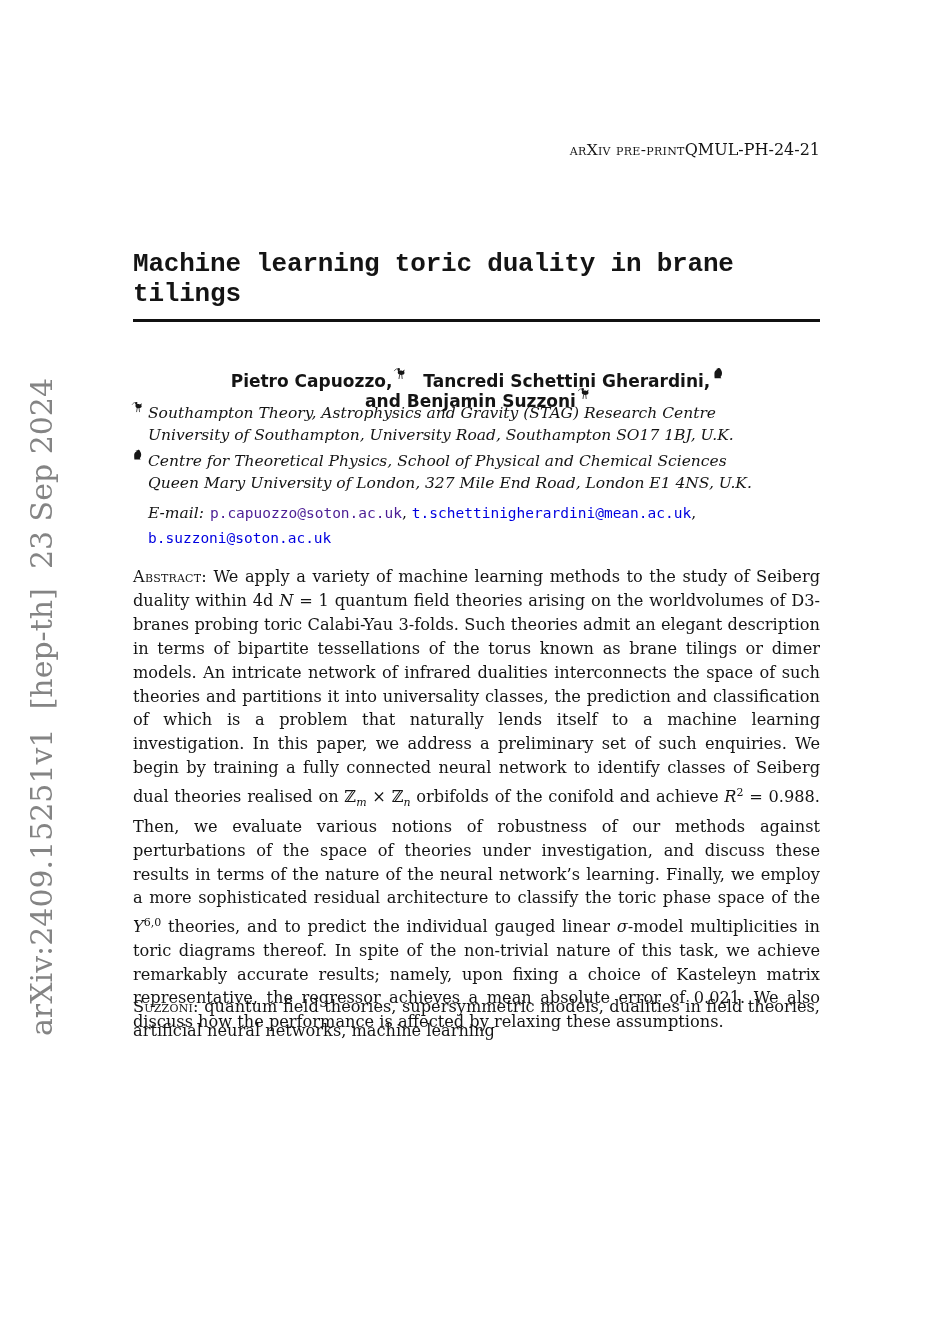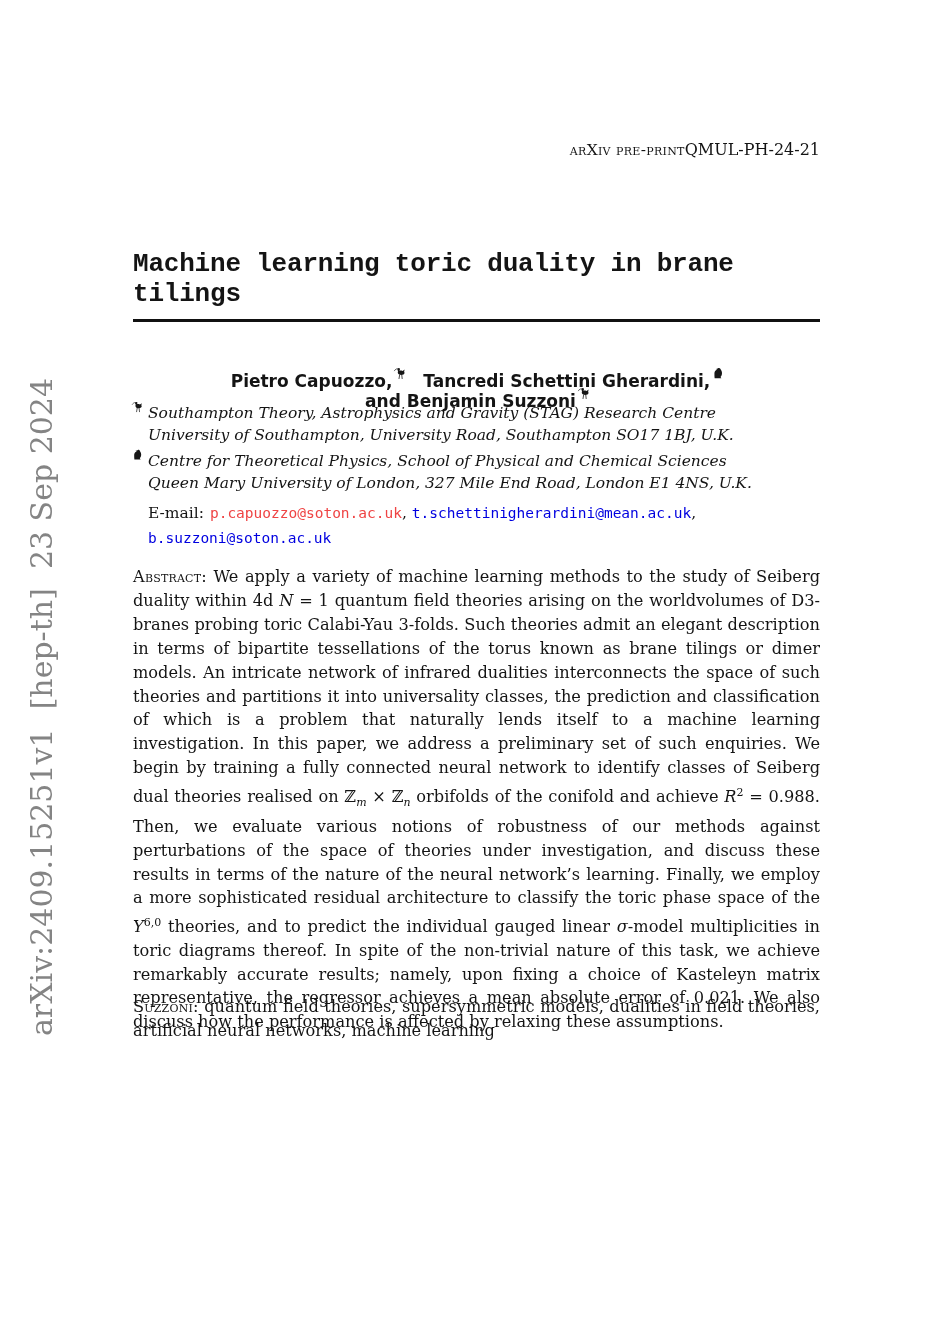--- a/index.html
+++ b/index.html
@@ -101,21 +101,21 @@
 
   
   .email-block {
     position: absolute;
     left: 148px;
     width: 680px;
     top: 501px;
     font-size: 15.5px;
     line-height: 25px;
   }
-  .email-label { margin-right: 6px; }
+  .email-label { font-style: italic; margin-right: 6px; }
   .email-link {
     font-family: "DejaVu Sans Mono", monospace;
     font-size: 14.5px;
     color: #0000e0;
     text-decoration: none;
     cursor: pointer;
   }
 
   
   .abstract {
@@ -212,21 +212,21 @@
             <path d="M5.2 17.5 L14.8 17.5 L13.6 15.6 C16.2 13.4 16.6 8.2 13.9 5.0 C13.3 3.4 11.9 2.6 10.6 2.9 C9.5 3.1 8.7 4.0 8.5 5.2 C6.4 5.9 5.0 7.8 4.9 10.2 C4.8 12.8 5.0 15.3 5.2 17.5 Z" fill="#161616"></path>
             <path d="M9.0 3.8 L6.8 4.4 L8.9 5.3" fill="#161616"></path>
           </svg>
         </span>
       <div class="affiliation-line">Centre for Theoretical Physics, School of Physical and Chemical Sciences</div>
       <div class="affiliation-line">Queen Mary University of London, 327 Mile End Road, London E1 4NS, U.K.</div>
     </div>
   </div>
 
   <div class="email-block">
-    <span class="email-label">E-mail:</span><a class="email-link" style="color: #ef4444; text-align: right;">p.capuozzo@soton.ac.uk</a><span>, </span><a class="email-link" style="color: rgb(0, 0, 224);">t.schettinigherardini@mean.ac.uk</a><span>,</span><br>
+    <span class="email-label">E-mail:</span><a class="email-link" style="color: #4c1d95; text-align: right;">p.capuozzo@soton.ac.uk</a><span>, </span><a class="email-link" style="color: rgb(0, 0, 224);">t.schettinigherardini@mean.ac.uk</a><span>,</span><br>
     <a class="email-link" style="color: rgb(0, 0, 224); margin-top: 33px;">b.suzzoni@soton.ac.uk</a>
   </div>
 
   <div class="abstract">
     <span class="abstract-label">Abstract:</span><span><span> We apply a variety of machine learning methods to the study of Seiberg duality within 4d </span><span class="cal">N</span><span> = 1 quantum field theories arising on the worldvolumes of D3-branes probing toric Calabi-Yau 3-folds. Such theories admit an elegant description in terms of bipartite tessellations of the torus known as brane tilings or dimer models. An intricate network of infrared dualities interconnects the space of such theories and partitions it into universality classes, the prediction and classification of which is a problem that naturally lends itself to a machine learning investigation. In this paper, we address a preliminary set of such enquiries. We begin by training a fully connected neural network to identify classes of Seiberg dual theories realised on </span><span>ℤ</span><span class="sub">m</span><span> × </span><span>ℤ</span><span class="sub">n</span><span> orbifolds of the conifold and achieve </span><span class="i">R</span><span class="sup">2</span><span> = 0.988. Then, we evaluate various notions of robustness of our methods against perturbations of the space of theories under investigation, and discuss these results in terms of the nature of the neural network’s learning. Finally, we employ a more sophisticated residual architecture to classify the toric phase space of the </span><span class="i">Y</span><span class="sup">6,0</span><span> theories, and to predict the individual gauged linear </span><span class="i">σ</span><span>-model multiplicities in toric diagrams thereof. In spite of the non-trivial nature of this task, we achieve remarkably accurate results; namely, upon fixing a choice of Kasteleyn matrix representative, the regressor achieves a mean absolute error of 0.021. We also discuss how the performance is affected by relaxing these assumptions.</span></span>
   </div>
 
   <div class="keywords">
     <span class="keywords-label">Suzzoni:</span><span> quantum field theories, supersymmetric models, dualities in field theories, artificial neural networks, machine learning</span>
   </div>

